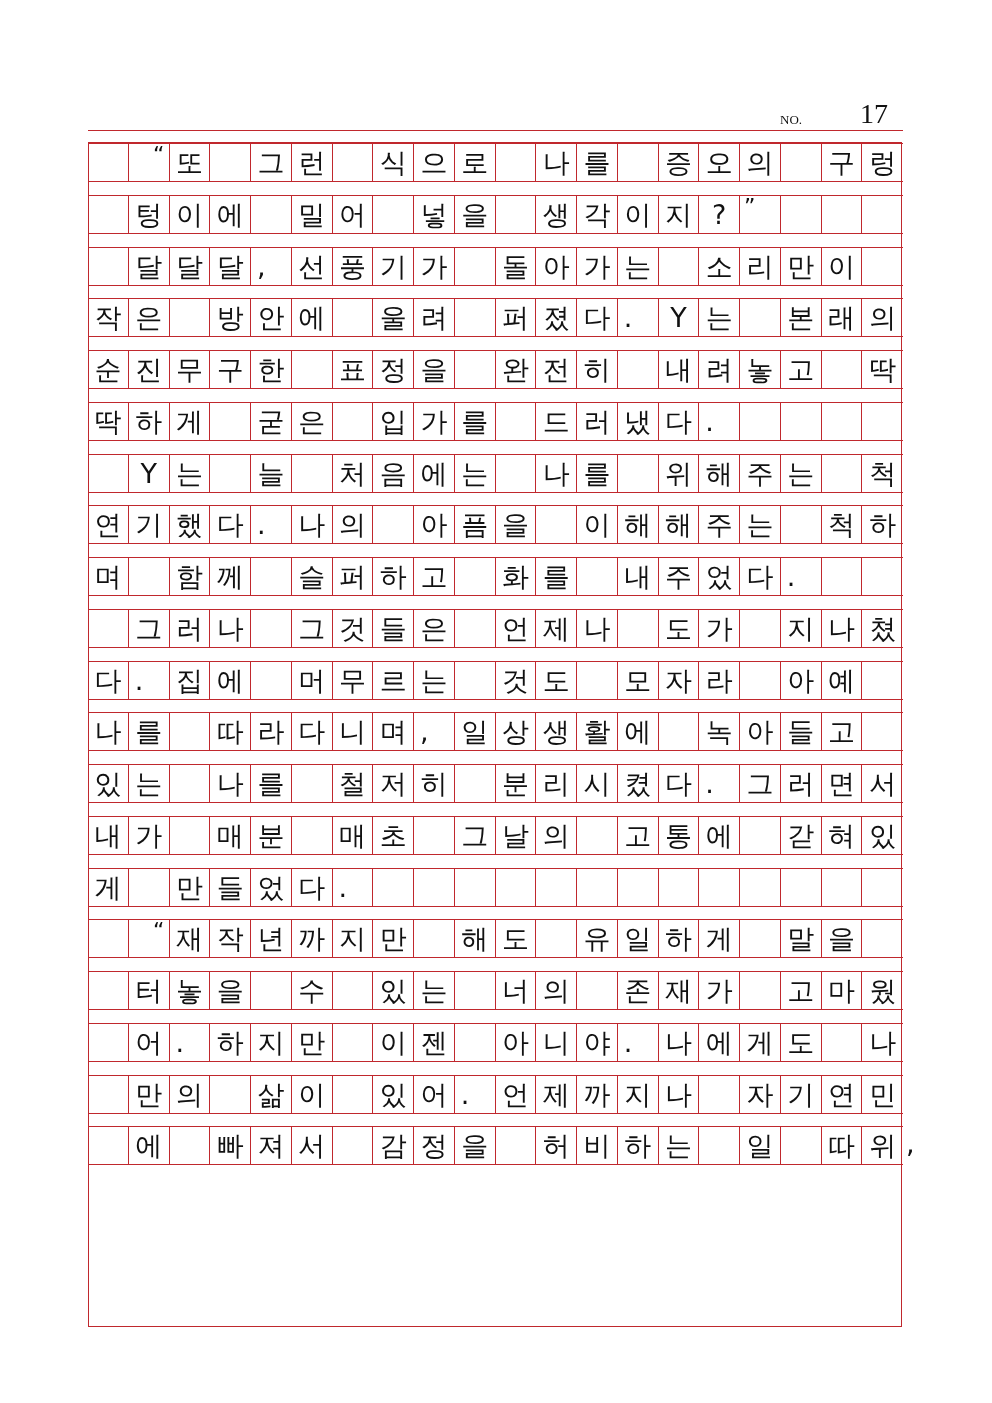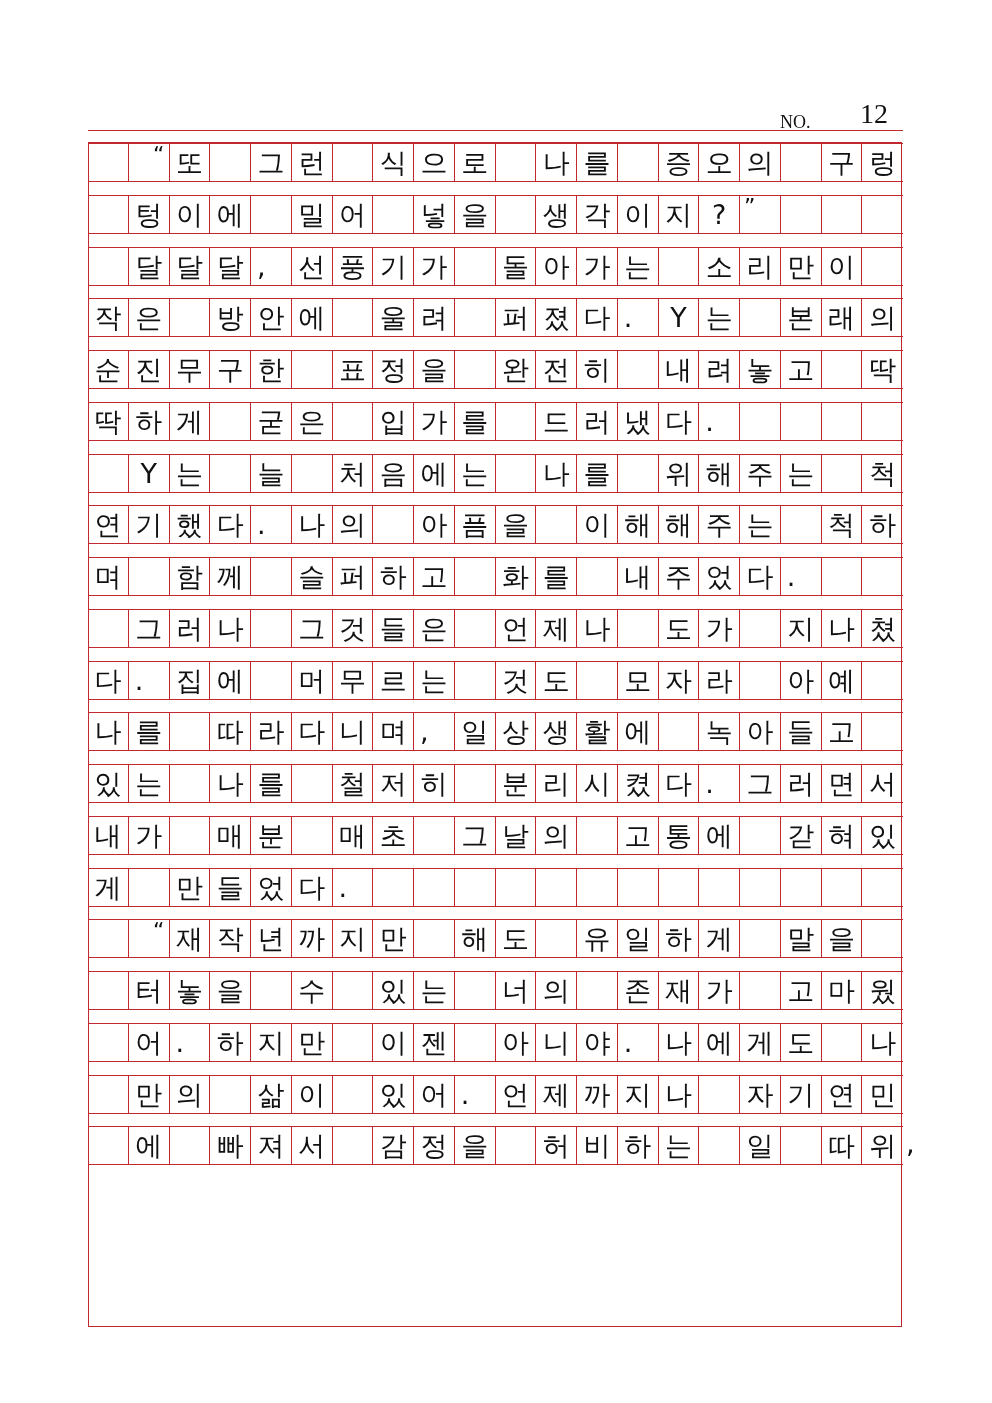--- a/index.html
+++ b/index.html
@@ -1,19 +1,19 @@
 <!DOCTYPE html>
 <html><head>
 <meta charset="utf-8">
 <style>
   html, body { margin:0; padding:0; background:#ffffff; }
   body { width:992px; height:1403px; position:relative; overflow:hidden;
          font-family:"DejaVu Serif", "Liberation Serif", serif; color:#111; }
   .header { position:absolute; left:88px; top:96px; width:815px; height:34px; }
-  .no-label { position:absolute; left:692px; top:16px; font-size:18px;
+  .no-label { position:absolute; left:692px; top:16px; font-size:13px;
               font-family:"Liberation Serif", "DejaVu Serif", serif; color:#111; }
   .no-value { position:absolute; left:772px; top:2px; font-size:28px;
               font-family:"Liberation Serif", "DejaVu Serif", serif; color:#111; }
   .header-rule { position:absolute; left:88px; top:130px; width:815px; height:0;
                  border-top:1.5px solid #c0282d; }
   .sheet { position:absolute; left:88px; top:142px; width:814px; height:1185px;
            border:1px solid #c0282d; box-sizing:border-box; }
   .row { position:absolute; left:-1px; width:815px; height:39px;
          border-top:1px solid #c0282d; border-bottom:1px solid #c0282d;
          box-sizing:border-box; display:flex; }
@@ -26,21 +26,21 @@
   .cell.quote-open { text-align:right; padding-right:4px; font-size:22px; line-height:22px; }
   .cell.quote-close { text-align:left; padding-left:4px; font-size:22px; line-height:22px; }
   .overflow-mark { position:absolute; left:906px; font-size:27px; line-height:37px;
                    font-family:"DejaVu Sans", "Liberation Sans", sans-serif; }
 </style>
 </head>
 <body>
 
 <div class="header">
   <span class="no-label">NO.</span>
-  <span class="no-value">12</span>
+  <span class="no-value">17</span>
 </div>
 <div class="header-rule"></div>
 
 <div class="sheet" id="sheet">
     <div class="row" style="top: 0px;">
       <span class="cell"></span>
       <span class="cell quote-open">“</span>
       <span class="cell">또</span>
       <span class="cell"></span>
       <span class="cell">그</span>

